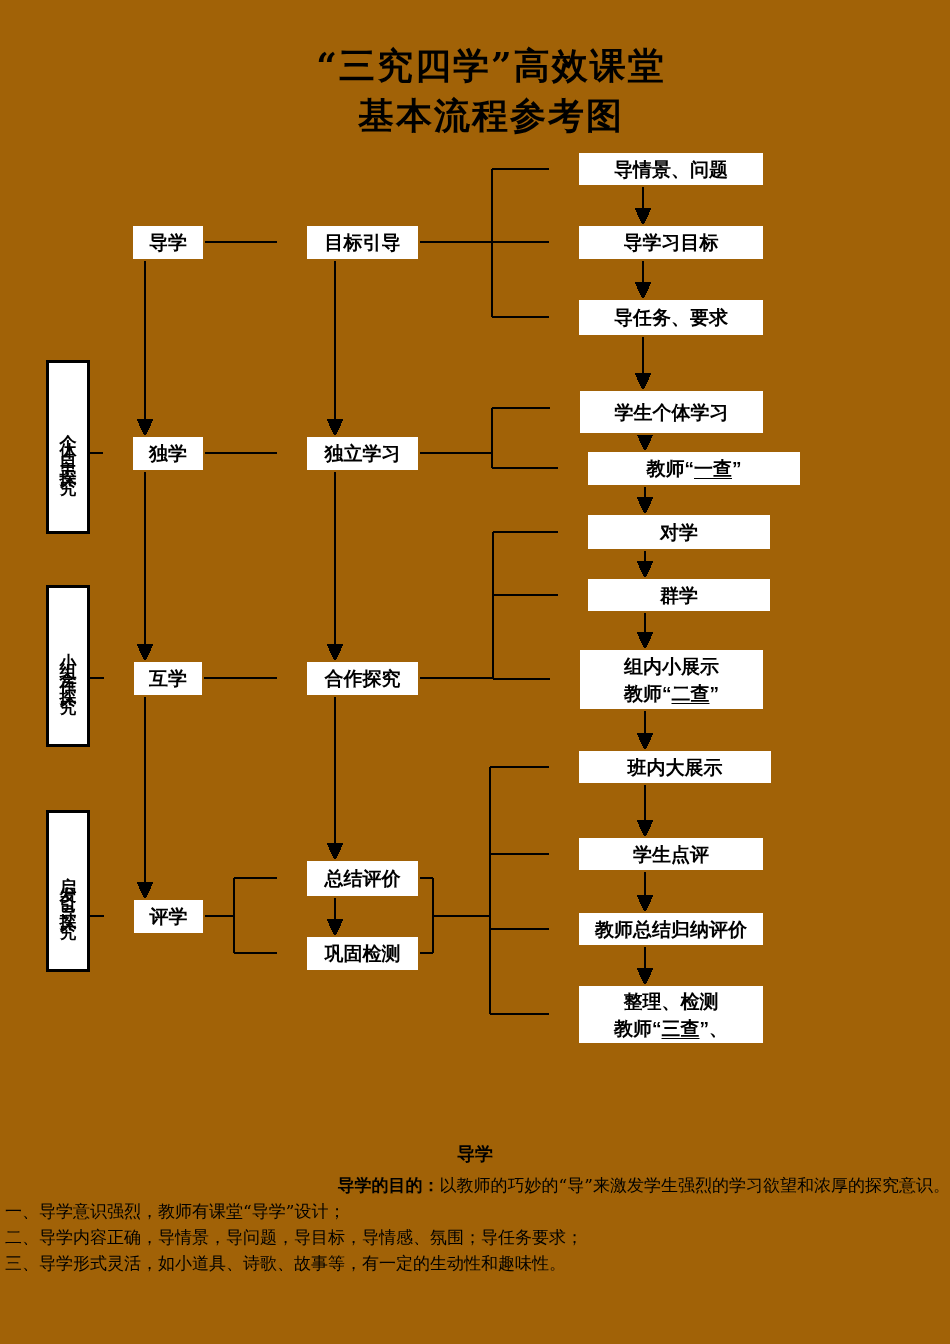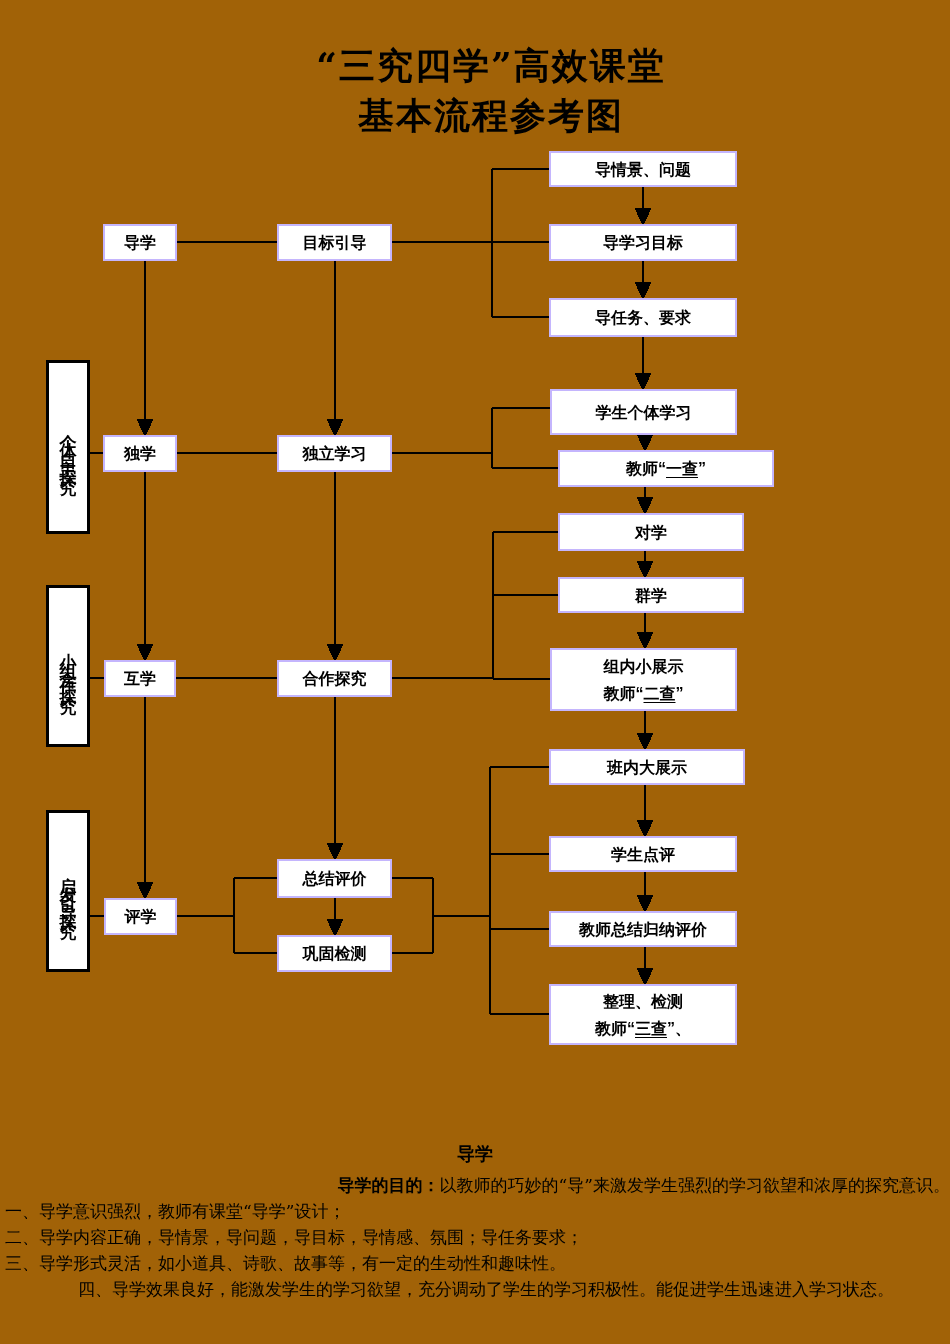--- a/index.html
+++ b/index.html
@@ -2,23 +2,23 @@
 <html><head>
 <meta charset="utf-8">
 <style>
   html,body{margin:0;padding:0;background:#fff;}
   .page{position:relative;width:950px;height:1344px;background:#a16207;color:#000;
         font-family:"Liberation Sans",sans-serif;overflow:hidden;padding-left:32px;}
   .title{position:absolute;top:40px;left:0;width:100%;text-align:center;
          font-family:"DejaVu Serif",serif;font-weight:bold;font-size:36px;
          line-height:50px;letter-spacing:2px;}
   .wires{position:absolute;left:0;top:0;}
-  .node{position:absolute;box-sizing:border-box;border:2px solid #c4b5fd;background:#fff;
+  .node{position:absolute;box-sizing:border-box;border:2px solid #a16207;background:#fff;
         display:flex;flex-direction:column;align-items:center;justify-content:center;
-        font-weight:bold;font-size:16px;line-height:27px;white-space:nowrap;text-align:center;}
+        font-weight:bold;font-size:19px;line-height:27px;white-space:nowrap;text-align:center;margin-left:28px;}
   .side{position:absolute;box-sizing:border-box;border:3px solid #000;background:#fff;
         display:flex;align-items:center;justify-content:center;font-weight:bold;
         font-size:17px;writing-mode:vertical-rl;letter-spacing:9px;}
   .u{text-decoration:underline;text-underline-offset:3px;}
   .ln{display:block;}
   .notes{position:absolute;left:0;top:1142px;width:950px;
          font-family:"DejaVu Serif",serif;font-size:17px;}
   .notes .nh{text-align:center;font-weight:bold;font-size:18px;line-height:24px;margin-bottom:6px;}
   .notes p{margin:0;line-height:26px;}
   .p-purpose{padding-left:32px;text-align:right;}
@@ -150,16 +150,15 @@
     <span class="ln">整理、检测</span>
     <span class="ln"><span>教师“</span><span class="u">三查</span><span>”、</span></span>
   </div>
 
   <section class="notes">
     <div class="nh">导学</div>
     <p class="p-purpose"><b>导学的目的：</b><span>以教师的巧妙的“导”来激发学生强烈的学习欲望和浓厚的探究意识。</span></p>
     <p class="p-item">一、导学意识强烈，教师有课堂“导学”设计；</p>
     <p class="p-item">二、导学内容正确，导情景，导问题，导目标，导情感、氛围；导任务要求；</p>
     <p class="p-item">三、导学形式灵活，如小道具、诗歌、故事等，有一定的生动性和趣味性。</p>
-    <p class="p-item p-item4">四、导学效果良好，能激发学生的学习欲望，充分调动了学生的学习积极性。能促进学生迅速进入学习状态。</p>
   </section>
 
 </div>
 
 </body></html>

